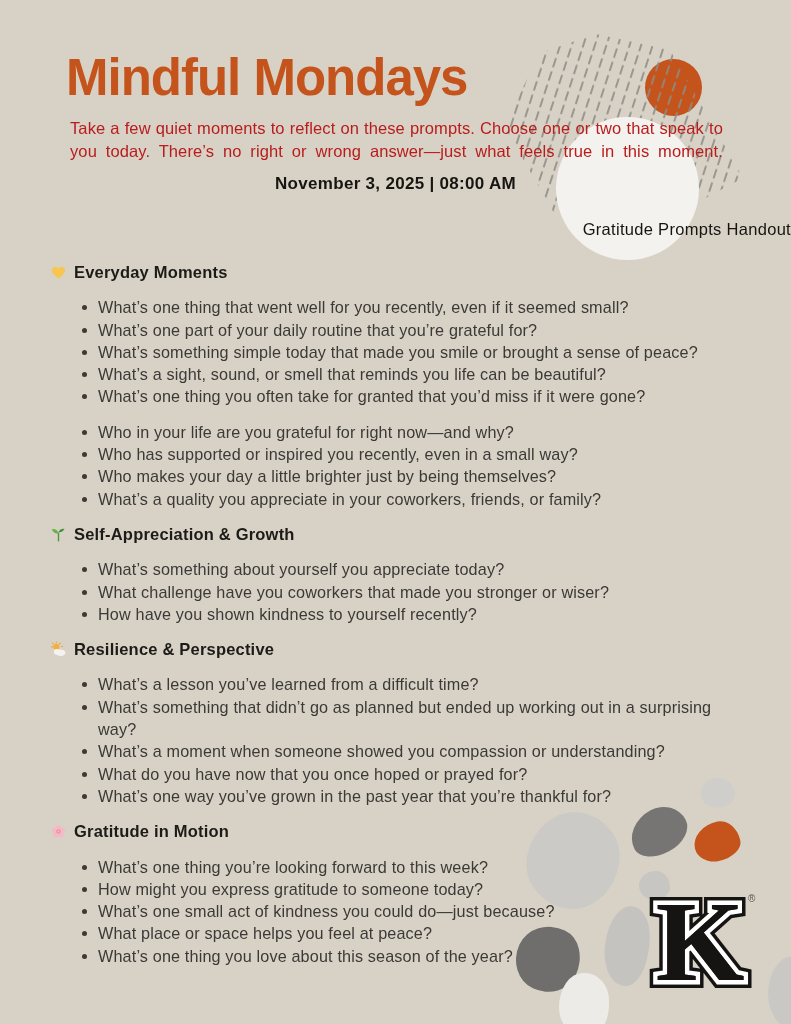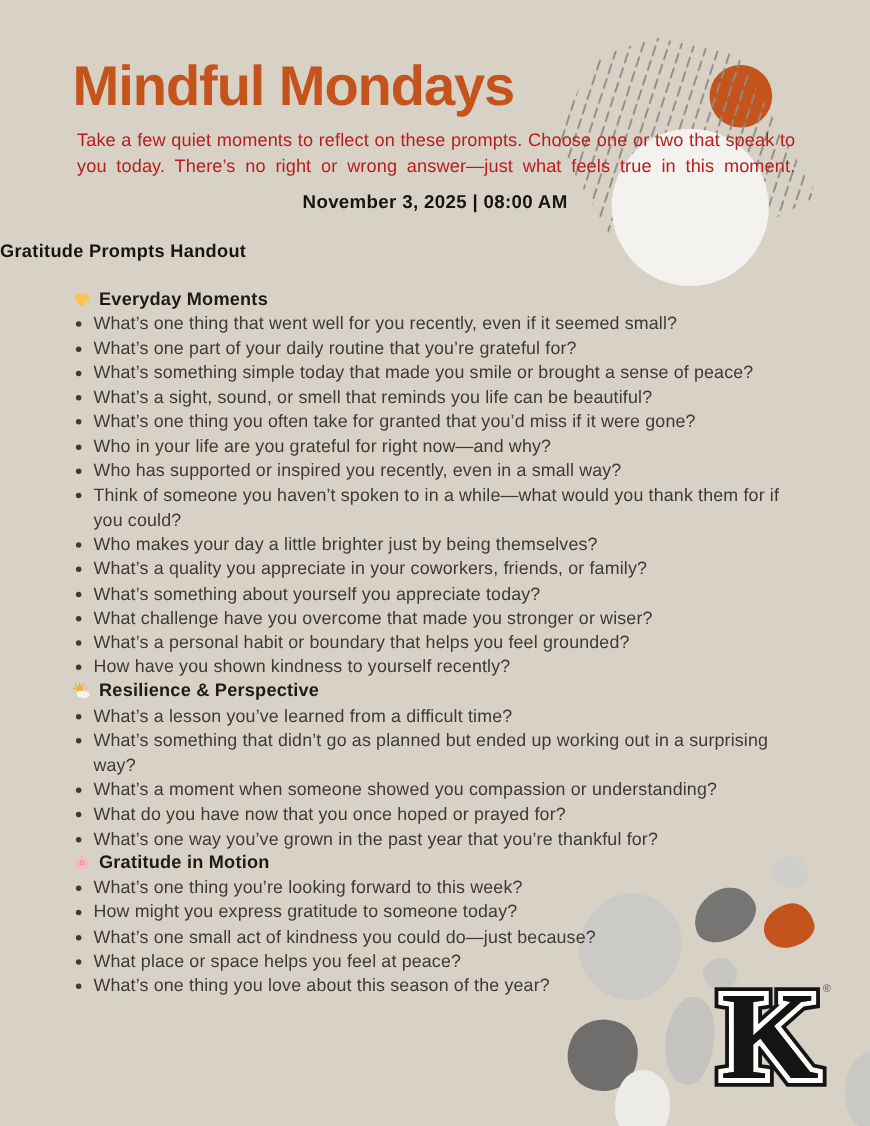--- a/index.html
+++ b/index.html
@@ -35,31 +35,31 @@
     font-size:16.5px; line-height:23.2px; letter-spacing:0.1px;
     color:#b91c1c; text-align:justify;
   }
   .intro::after { content:""; display:inline-block; width:100%; }
   .date-line {
     position:absolute; left:0; top:174px; width:100%; z-index:10;
     text-align:center; font-weight:bold; font-size:17px; letter-spacing:0.3px; color:#161511;
   }
   .subtitle {
     position:absolute; left:0; top:220px; width:100%; z-index:10;
-    text-align:left; font-weight:bold; font-size:16.5px; letter-spacing:0.3px; color:#161511;
+    text-align:right; font-weight:normal; font-size:16.5px; letter-spacing:0.3px; color:#161511;
   }
   .content { position:absolute; left:0; top:261px; width:100%; z-index:10; }
   .section-header {
     display:flex; align-items:center; gap:7px;
     padding-left:50px; height:22.3px;
-    font-weight:bold; font-size:16.5px; letter-spacing:0.2px; color:#1c1b18;margin-left:16px;
+    font-weight:bold; font-size:16.5px; letter-spacing:0.2px; color:#1c1b18;
   }
   .icon { width:17px; height:17px; flex:0 0 17px; display:inline-block; }
   .icon svg { width:17px; height:17px; display:block; }
-  ul.prompts { list-style:none; margin:0; padding:0 61px 0 68px; }
+  ul.prompts { list-style:none; margin:13px; padding:0 61px 0 68px; }
   li.prompt {
     position:relative; padding-left:17px;
     font-size:16.2px; line-height:22.3px; letter-spacing:0.15px; color:#3b3a37;
   }
   li.prompt::before {
     content:""; position:absolute; left:1px; top:9px;
     width:5px; height:5px; border-radius:50%; background:#3b3a37;
   }
 </style>
 </head>
@@ -117,31 +117,41 @@
           <li class="prompt">What’s something simple today that made you smile or brought a sense of peace?</li>
           <li class="prompt">What’s a sight, sound, or smell that reminds you life can be beautiful?</li>
           <li class="prompt">What’s one thing you often take for granted that you’d miss if it were gone?</li>
         </ul>
     </div>
 
     <div class="section">
       <ul class="prompts">
           <li class="prompt">Who in your life are you grateful for right now—and why?</li>
           <li class="prompt">Who has supported or inspired you recently, even in a small way?</li>
-          <li class="prompt">Think of someone you haven’t spoken to in a while—what would you thank them for if you could?</li>
           <li class="prompt">Who makes your day a little brighter just by being themselves?</li>
           <li class="prompt">What’s a quality you appreciate in your coworkers, friends, or family?</li>
         </ul>
     </div>
 
     <div class="section">
+      <div class="section-header">
+
+        <span class="icon">
+          <svg viewBox="0 0 16 16">
+              <path d="M8 14.5 C8 11 8 8.5 8 6.3" stroke="#4f9540" stroke-width="1.3" fill="none"></path>
+              <path d="M8 7 C4.8 7.4 2.6 5.6 1.8 3 C5 2.6 7.6 4.2 8 7 Z" fill="#67b14b"></path>
+              <path d="M8 6 C10.4 6.2 12.6 4.8 13.6 2.6 C10.8 2.3 8.4 3.8 8 6 Z" fill="#3f8f3a"></path>
+            </svg>
+        </span>
+
+        <span class="section-label">Self-Appreciation &amp; Growth</span>
+      </div>
       <ul class="prompts">
           <li class="prompt">What’s something about yourself you appreciate today?</li>
-          <li class="prompt">What challenge have you overcome that made you stronger or wiser?</li>
-          <li class="prompt">What’s a personal habit or boundary that helps you feel grounded?</li>
+          <li class="prompt">What challenge have you coworkers that made you stronger or wiser?</li>
           <li class="prompt">How have you shown kindness to yourself recently?</li>
         </ul>
     </div>
 
     <div class="section">
       <div class="section-header">
 
         <span class="icon">
           <svg viewBox="0 0 16 16">
               <g stroke="#f0a23a" stroke-width="1.2">

